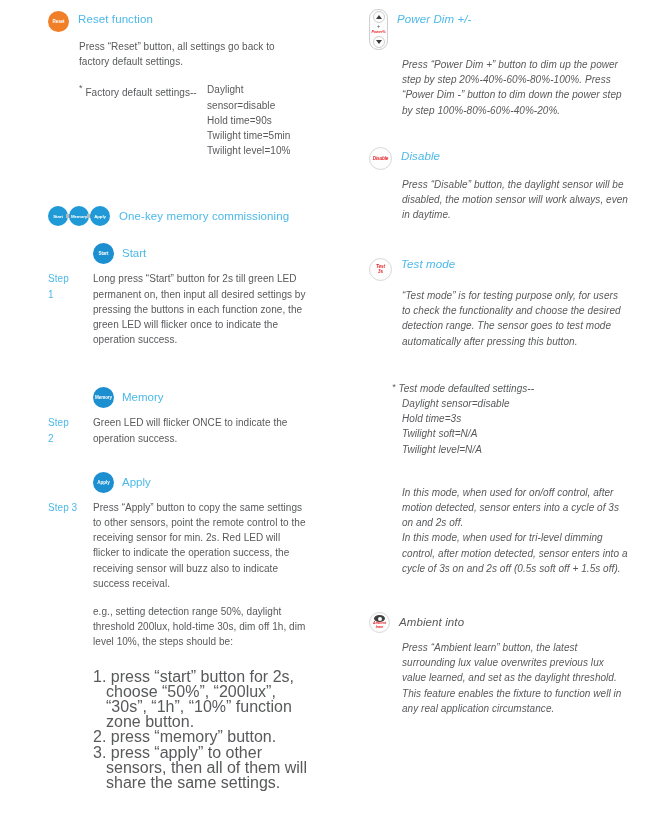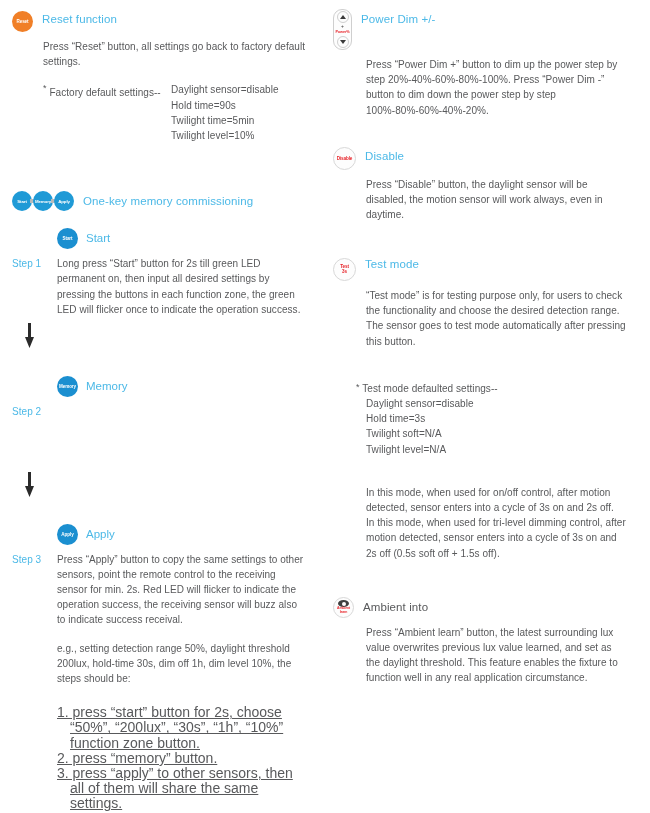--- a/index.html
+++ b/index.html
@@ -19,23 +19,24 @@
     position: relative;
     width: 650px;
     height: 813px;
     display: flex;
     box-sizing: border-box;
   }
   .col {
     position: relative;
     width: 325px;
     box-sizing: border-box;
+    margin-left: 36px;
   }
   .col-left { padding: 9px 18px 0 12px; }
-  .col-right { padding: 9px 22px 0 8px; }
+  .col-right { padding: 9px 22px 0 8px; font-style: italic; }
 
   
   .block { position: relative; }
   .head-row {
     display: flex;
     align-items: flex-start;
   }
   .head-title {
     font-size: 11.5px;
     color: #4cb9e7;
@@ -182,21 +183,21 @@
 
   
   .step-row {
     display: flex;
     align-items: flex-start;
   }
   .step-gutter {
     width: 45px;
     flex: 0 0 auto;
     display: flex;
-    flex-direction: column;
+    flex-direction: row;
     align-items: flex-start;
     gap: 48px;
   }
   .step-label {
     font-size: 10px;
     color: #4cb9e7;
     line-height: 15.2px;
     letter-spacing: 0.05px;
   }
   .step-arrow {
@@ -230,26 +231,25 @@
     font-size: 9px;
     vertical-align: top;
     line-height: 12px;
   }
   .list-num {
     margin: 0;
     padding: 0 0 0 0;
     list-style: none;
   }
   .list-num li {
-    font-size: 14px;
+    font-size: 16px;
     line-height: 15.2px;
     color: #58595b;
     padding-left: 13px;
     text-indent: -13px;
-    text-decoration: underline;
   }
   .head-icon-wrap { margin-right: 9px; }
 </style>
 </head>
 <body>
 
 <div class="page">
 
   <div class="col col-left">
 
@@ -324,20 +324,21 @@
       <div class="gap-s"></div>
       <div class="step-row">
         <div class="step-gutter">
           <span class="step-label">Step 2</span>
           <svg class="step-arrow" viewBox="0 0 9 26">
             <rect x="3" y="0" width="3" height="16" fill="#2b2b2b"></rect>
             <polygon points="0,14 9,14 4.5,25" fill="#2b2b2b"></polygon>
           </svg>
         </div>
         <div class="step-body">
+          <p class="body">Green LED will flicker ONCE to indicate the operation success.</p>
         </div>
       </div>
     </div>
 
     <div style="height:26px"></div>
 
     <div class="block">
       <div class="sub-head">
         <span class="icon-circle icon-blue2">Apply</span>
         <span class="sub-title">Apply</span>

